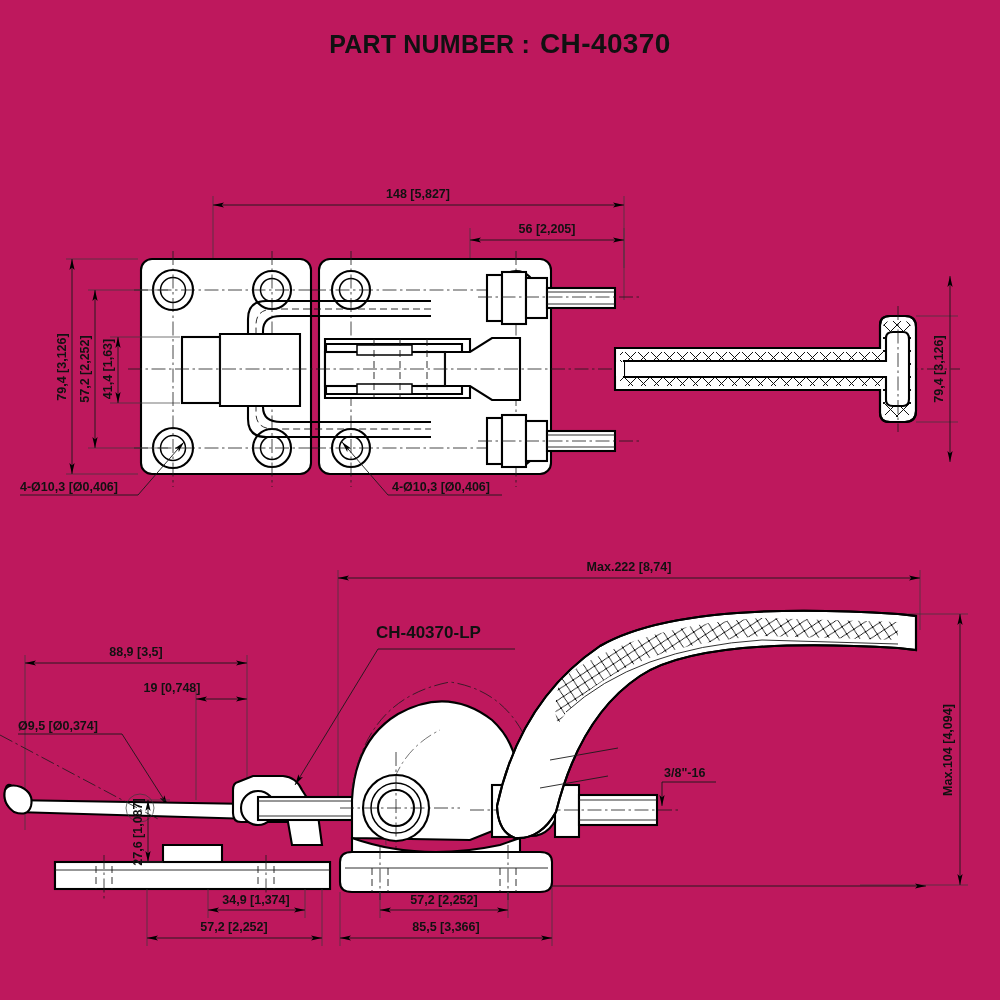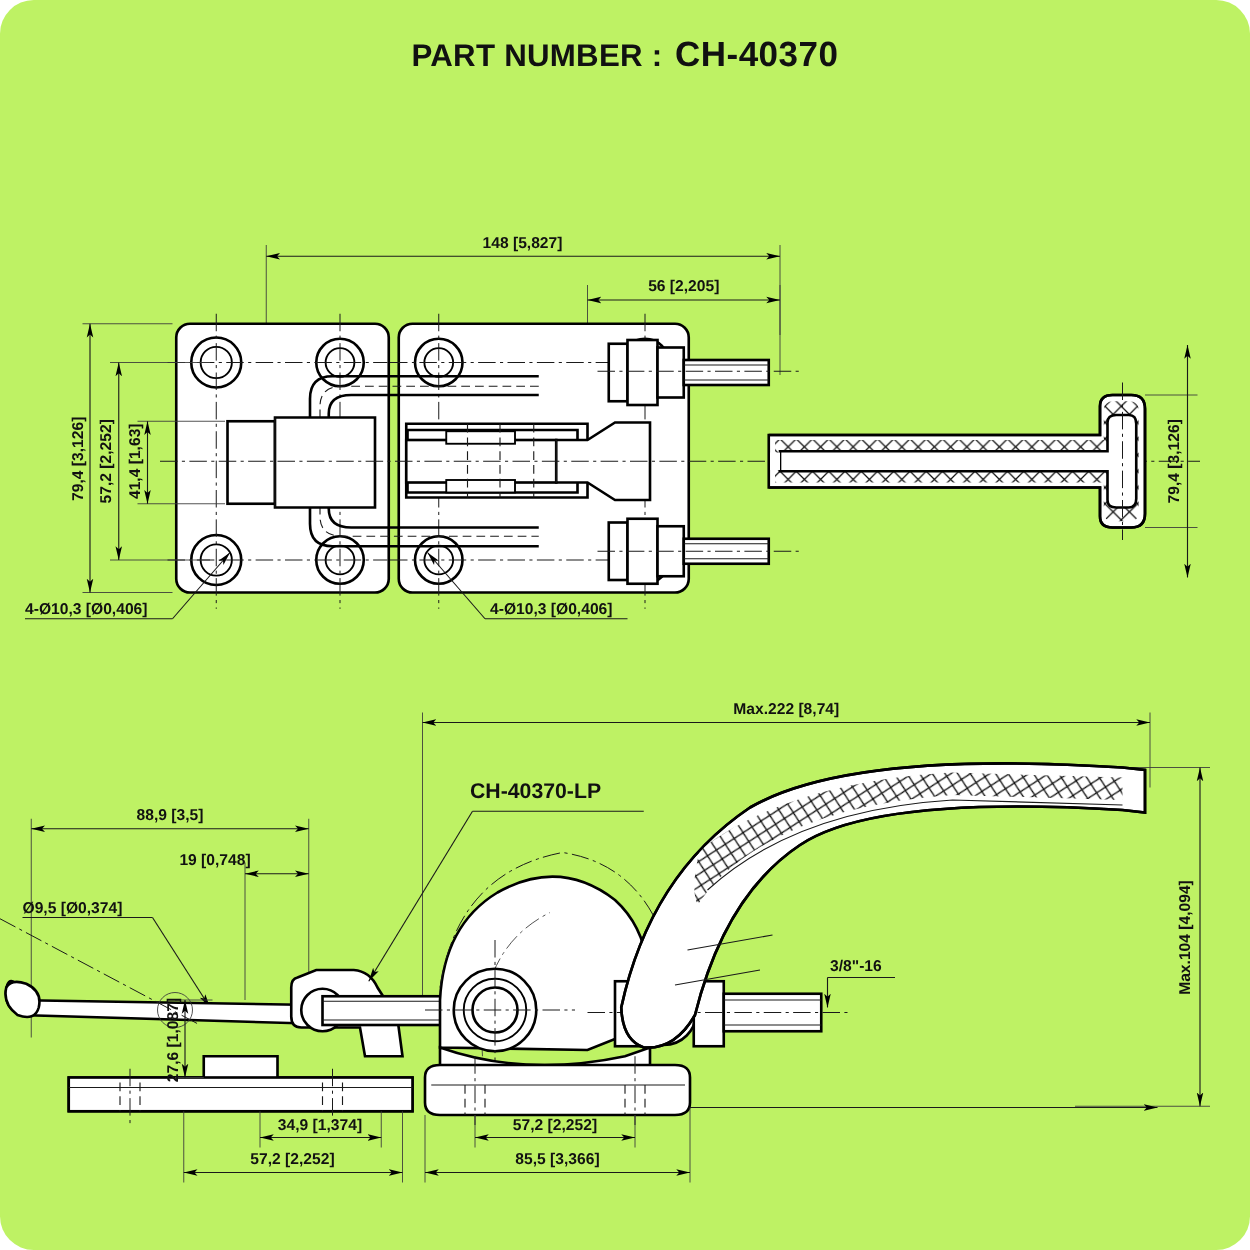--- a/index.html
+++ b/index.html
@@ -11,22 +11,21 @@
     width: 1000px;
     height: 1000px;
     font-family: "Liberation Sans", sans-serif;
     overflow: hidden;
     position: relative;
   }
   #sheet {
     position: relative;
     width: 1000px;
     height: 1000px;
-    background: #bef264;
-    border-radius: 27px;
+    background: #be185d;
   }
   .title-bar {
     position: absolute;
     top: 28px;
     left: 0;
     width: 1000px;
     text-align: center;
     font-size: 27px;
     font-weight: bold;
     letter-spacing: 0.4px;

